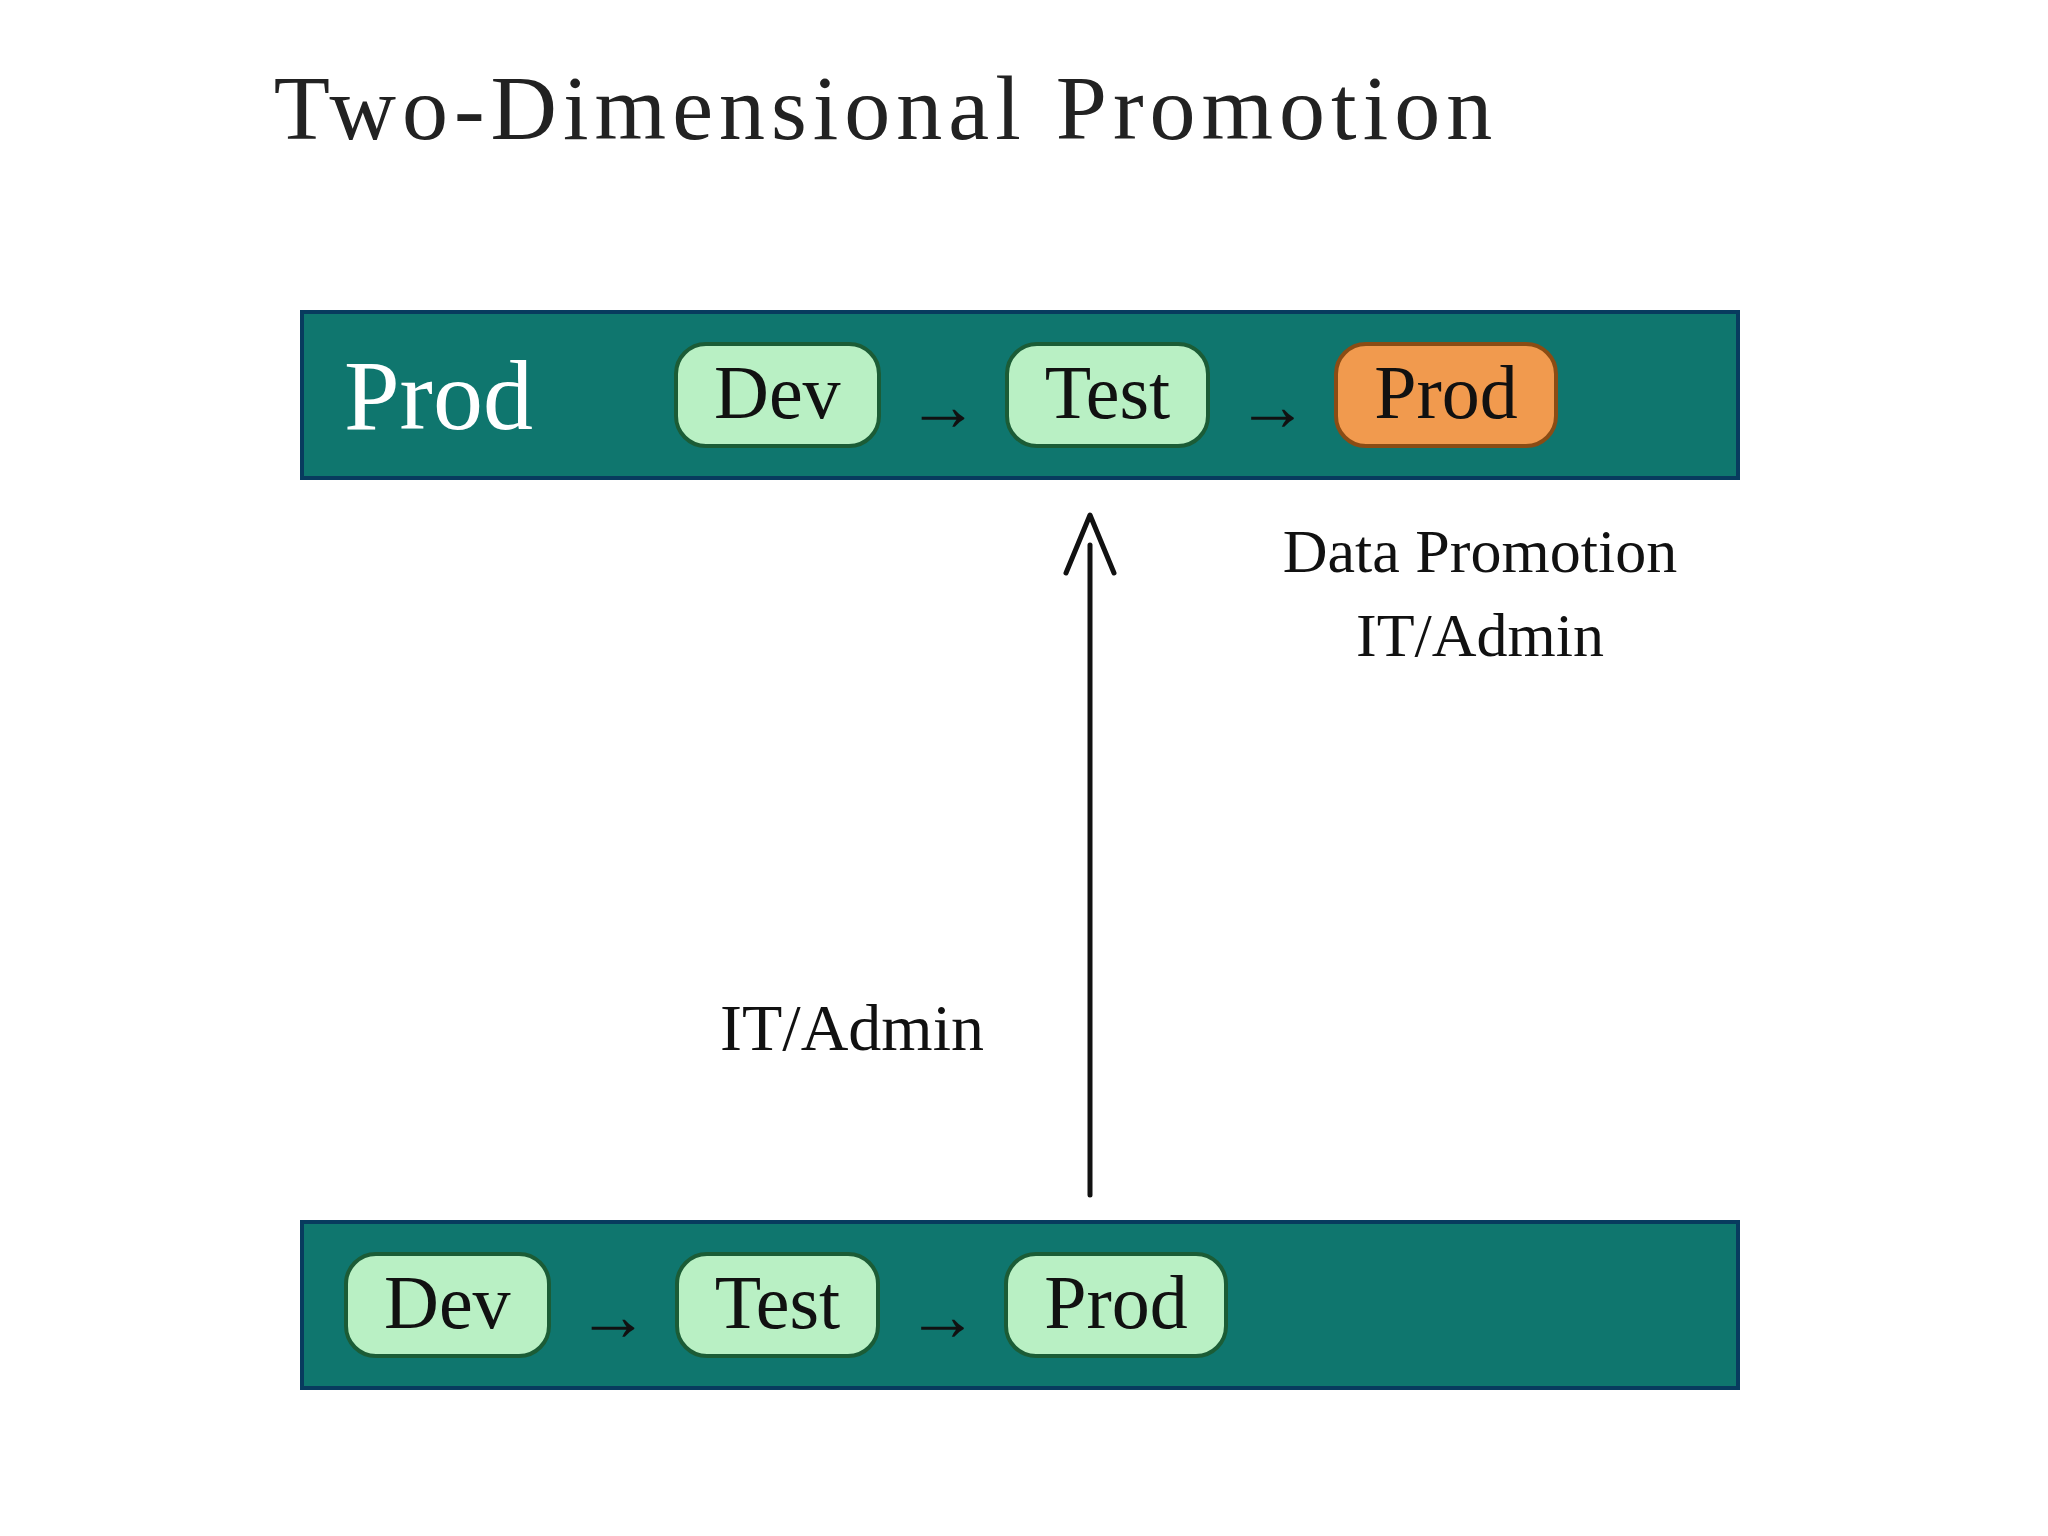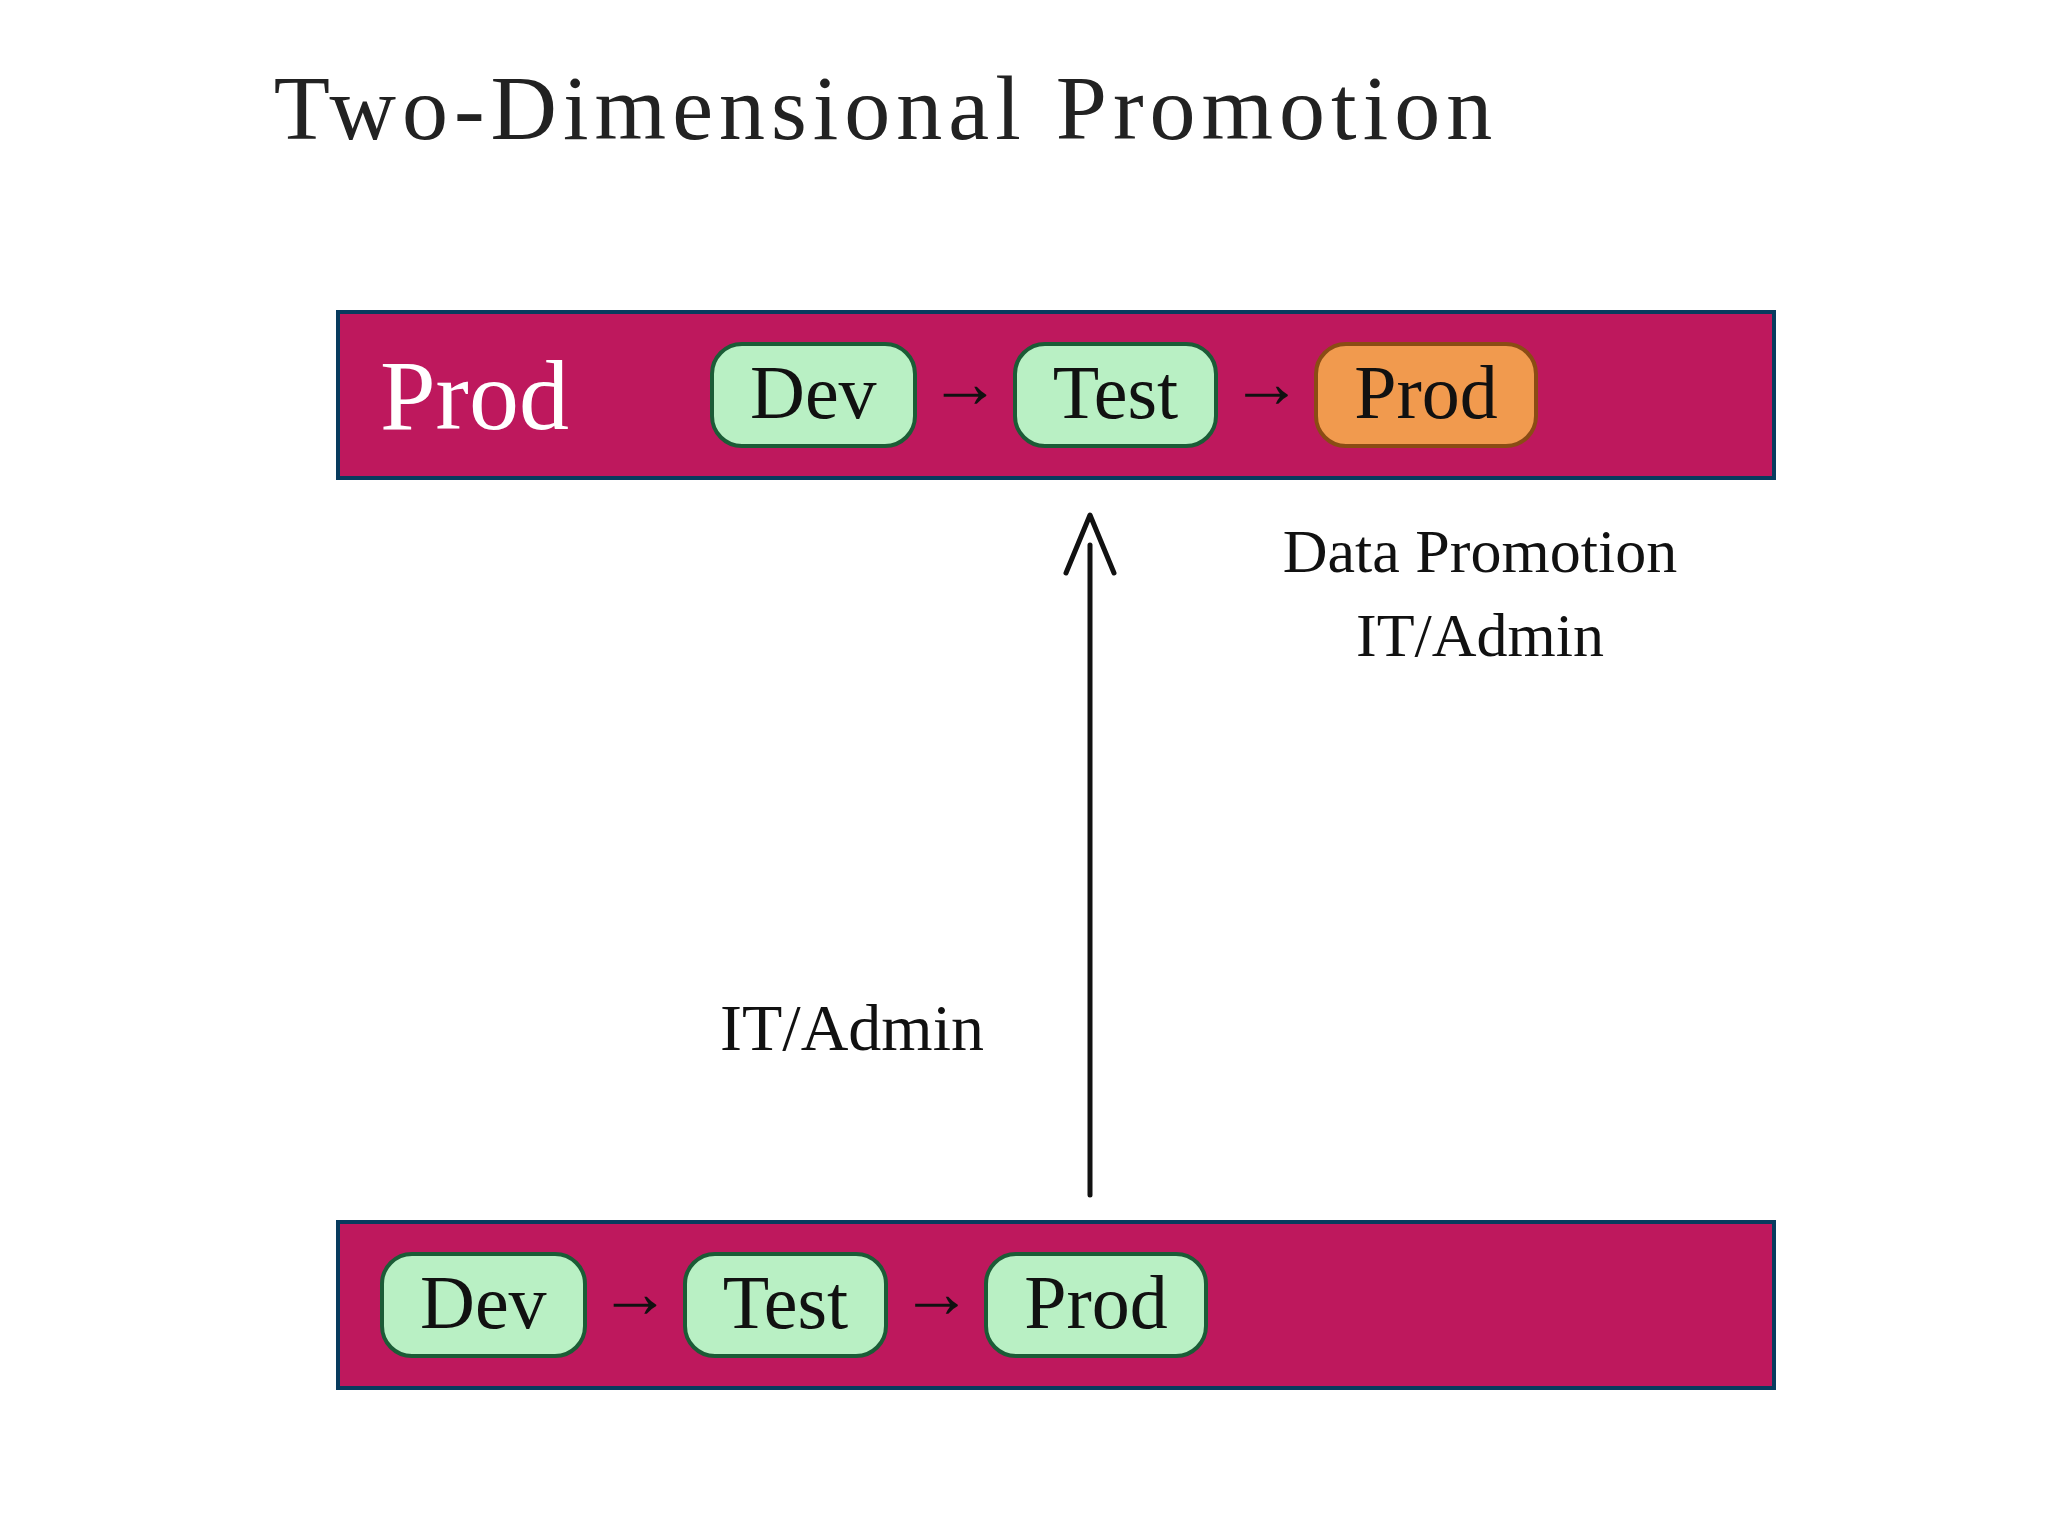--- a/index.html
+++ b/index.html
@@ -25,40 +25,39 @@
     font-size: 92px;
     color: #222;
     letter-spacing: 6px;
     font-weight: 400;
   }
   .env-bar {
     position: absolute;
     left: 300px;
     width: 1440px;
     height: 170px;
-    background: #be185d;
+    background: #0f766e;
     border: 4px solid #083b5e;
     display: flex;
     align-items: center;
     box-sizing: border-box;
     padding-left: 40px;
-    margin-left: 36px;
   }
   .env-bar.prod { top: 310px; }
   .env-bar.staging { top: 1220px; }
   .env-label {
     color: #ffffff;
     font-size: 100px;
     min-width: 330px;
     font-weight: 400;
   }
   .pills {
     display: flex;
-    align-items: flex-start;
-    gap: 12px;
+    align-items: flex-end;
+    gap: 26px;
   }
   .pill {
     border: 4px solid #1b5c36;
     border-radius: 32px;
     padding: 8px 36px 14px 36px;
     font-size: 76px;
     color: #111;
     line-height: 1;
   }
   .pill.green  { background: #b9f0c4; }

